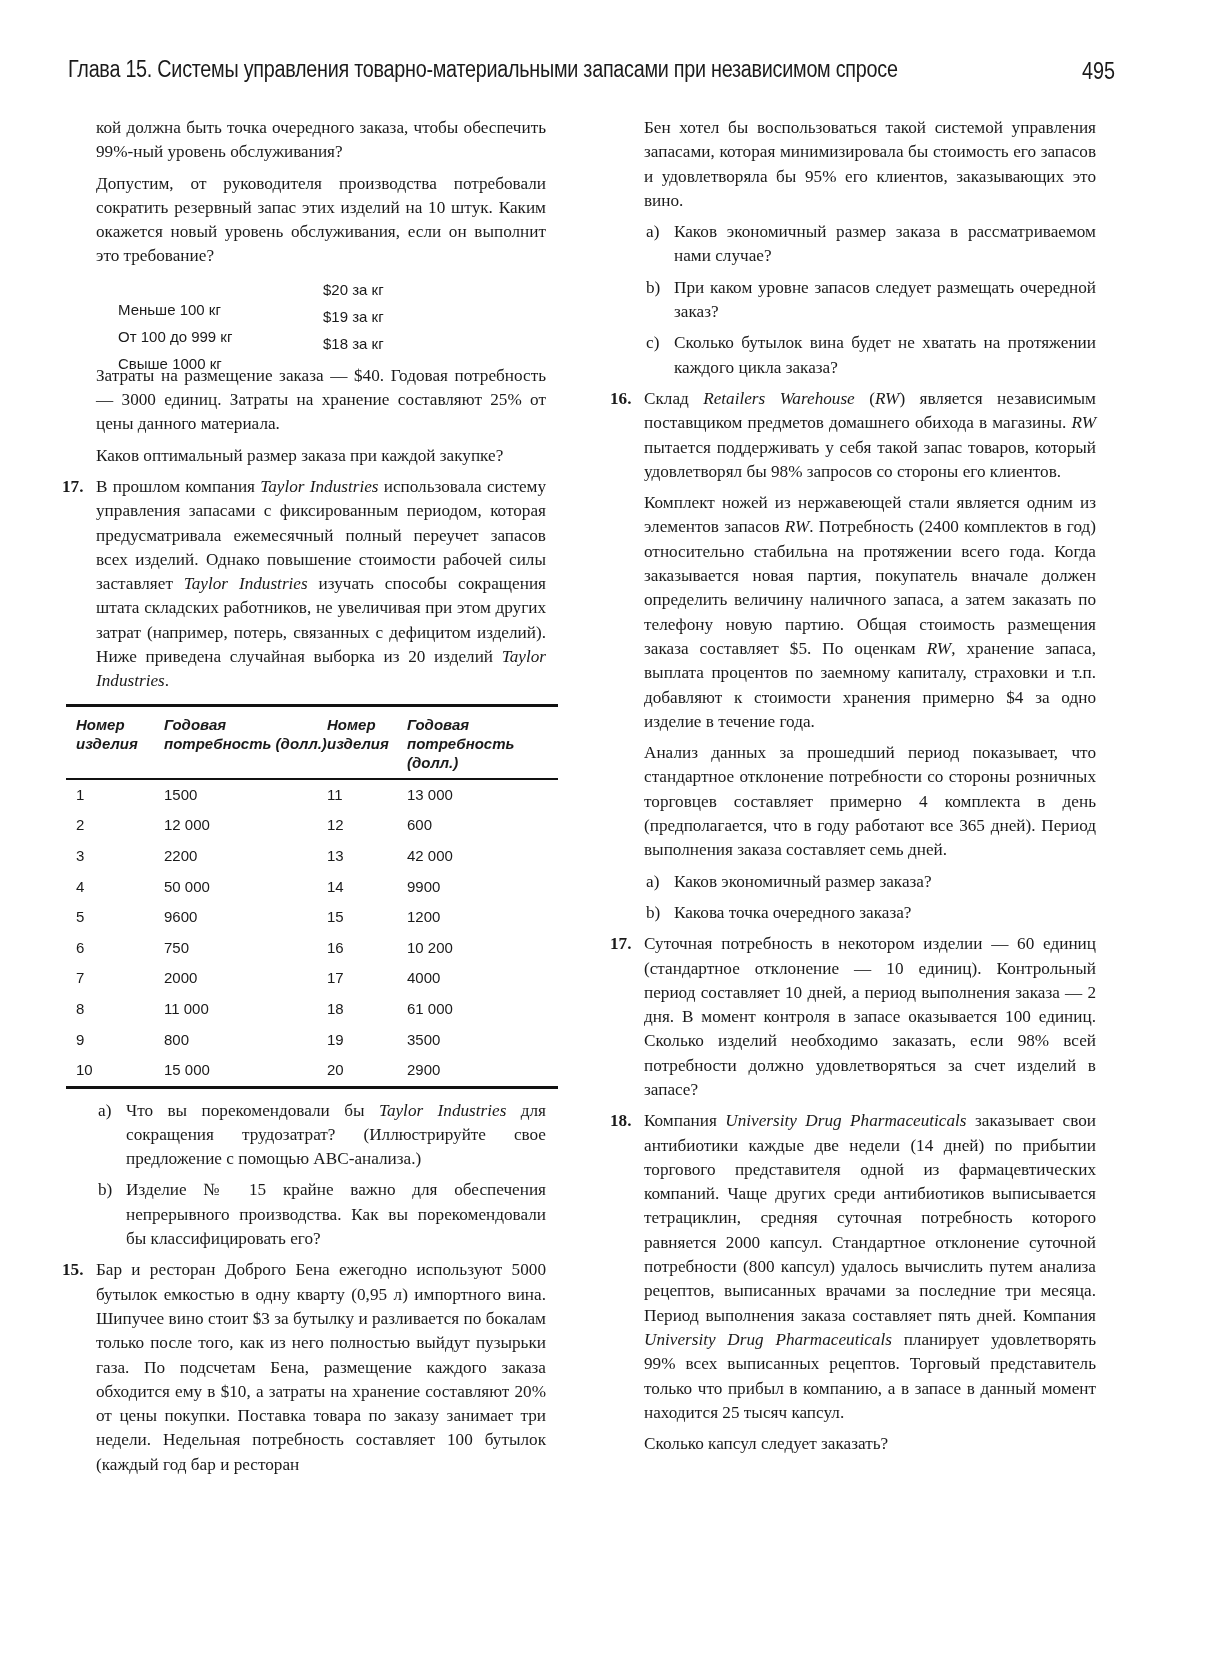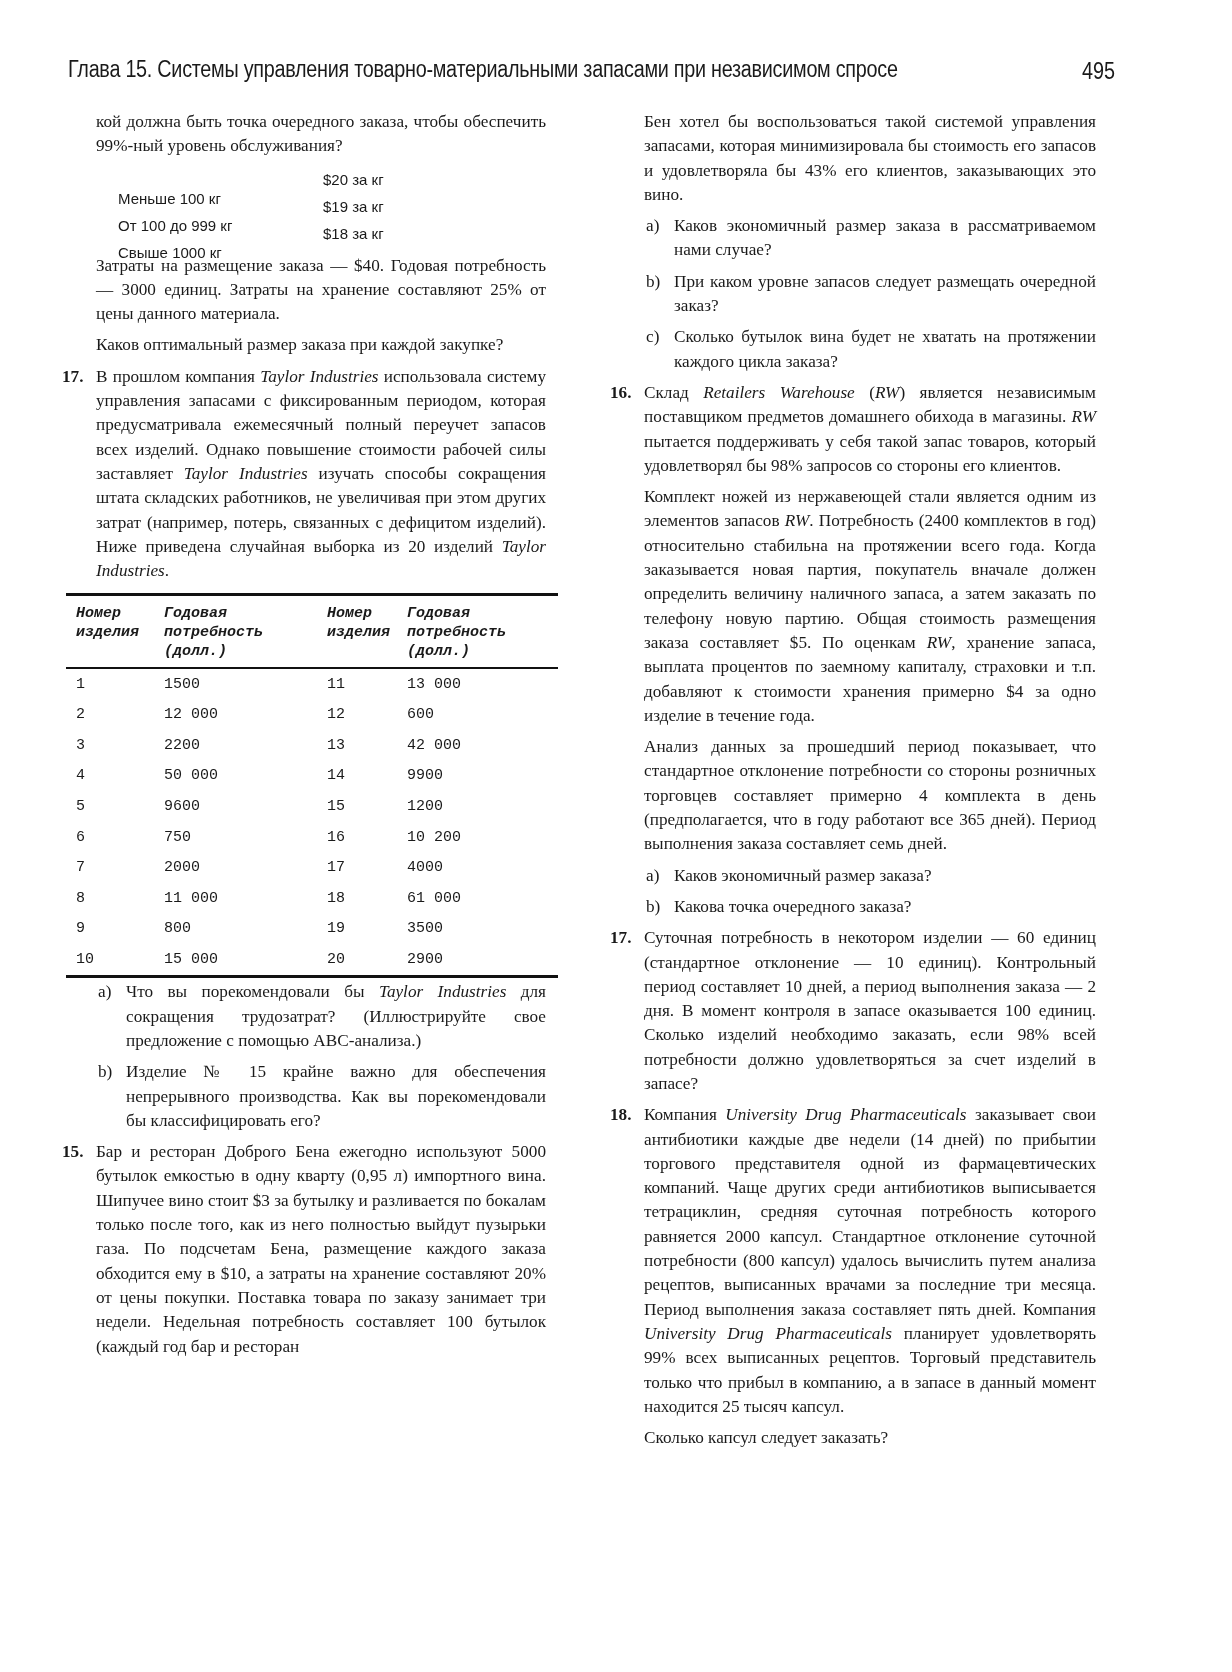--- a/index.html
+++ b/index.html
@@ -7,51 +7,52 @@
   .header {
     position: absolute; left: 68px; top: 56px; width: 1100px; height: 40px;
     font-family: "Liberation Sans", sans-serif; font-size: 23px; letter-spacing: -0.3px;
     transform: scaleX(0.86); transform-origin: left center; white-space: nowrap;
   }
   .page-num {
     position: absolute; left: 1082px; top: 58px;
     font-family: "Liberation Sans", sans-serif; font-size: 23px;
     transform: scaleX(0.86); transform-origin: left center;
   }
-  .col { position: absolute; top: 110px; width: 480px;
+  .col { position: absolute; top: 116px; width: 480px;
     font-family: "Liberation Serif", serif; font-size: 17.2px; line-height: 24.3px; }
   .col-left { left: 66px; }
   .col-right { left: 614px; width: 482px; }
   p { margin: 0 0 7px 0; text-align: justify; }
   .indent { padding-left: 30px; }
   .prob { position: relative; padding-left: 30px; margin-top: 4px; }
   .prob .num { position: absolute; left: -4px; top: 0; font-weight: bold; }
   .sub { position: relative; padding-left: 60px; margin-bottom: 7px; text-align: justify; }
   .sub .letter { position: absolute; left: 32px; top: 0; }
   em { }
   .price-table { font-family: "Liberation Sans", sans-serif; font-size: 15px; margin: 8px 0 6px 52px; }
   .price-row { display: flex; height: 27px; align-items: center; }
   .price-row .a { width: 205px; margin-top: 39px; }
-  .data-table { margin: 10px 0 2px 0; width: 492px; border-top: 3px solid #111; border-bottom: 3px solid #111;
-    font-family: Liberation Mono, monospace; font-size: 15px; }
+  .data-table { margin: 10px 0 10px 0; width: 492px; border-top: 3px solid #111; border-bottom: 3px solid #111;
+    font-family: Liberation Sans, sans-serif; font-size: 15px; }
   .data-table .thead { display: flex; border-bottom: 2px solid #111; padding: 8px 0 6px 0; font-weight: bold; font-style: italic; line-height: 19px; }
   .data-table .trow { display: flex; height: 30.6px; align-items: center; }
   .c1 { width: 88px; padding-left: 10px; }
   .c2 { width: 163px; }
   .c3 { width: 80px; }
   .c4 { width: 150px; }
 </style>
 </head>
 <body>
 
 <div class="header">Глава 15. Системы управления товарно-материальными запасами при независимом спросе</div>
 <div class="page-num">495</div>
 
 <div class="col col-left">
   <p class="indent">кой должна быть точка очередного заказа, чтобы обеспечить 99%-ный уровень обслуживания?</p>
+  <p class="indent">Допустим, от руководителя производства потребовали сократить резервный запас этих изделий на 10 штук. Каким окажется новый уровень обслуживания, если он выполнит это требование?</p>
 
   <div class="price-table">
     <div class="price-row">
       <span class="a">Меньше 100 кг</span>
       <span>$20 за кг</span>
     </div>
     <div class="price-row">
       <span class="a">От 100 до 999 кг</span>
       <span>$19 за кг</span>
     </div>
@@ -148,21 +149,21 @@
     <span>Изделие № 15 крайне важно для обеспечения непрерывного производства. Как вы порекомендовали бы классифицировать его?</span>
   </div>
 
   <div class="prob">
     <span class="num">15.</span>
     <p>Бар и ресторан Доброго Бена ежегодно используют 5000 бутылок емкостью в одну кварту (0,95 л) импортного вина. Шипучее вино стоит $3 за бутылку и разливается по бокалам только после того, как из него полностью выйдут пузырьки газа. По подсчетам Бена, размещение каждого заказа обходится ему в $10, а затраты на хранение составляют 20% от цены покупки. Поставка товара по заказу занимает три недели. Недельная потребность составляет 100 бутылок (каждый год бар и ресторан</p>
   </div>
 </div>
 
 <div class="col col-right">
-  <p class="indent">Бен хотел бы воспользоваться такой системой управления запасами, которая минимизировала бы стоимость его запасов и удовлетворяла бы 43% его клиентов, заказывающих это вино.</p>
+  <p class="indent">Бен хотел бы воспользоваться такой системой управления запасами, которая минимизировала бы стоимость его запасов и удовлетворяла бы 95% его клиентов, заказывающих это вино.</p>
   <div class="sub">
     <span class="letter">a)</span>
     <span>Каков экономичный размер заказа в рассматриваемом нами случае?</span>
   </div>
   <div class="sub">
     <span class="letter">b)</span>
     <span>При каком уровне запасов следует размещать очередной заказ?</span>
   </div>
   <div class="sub">
     <span class="letter">c)</span>

